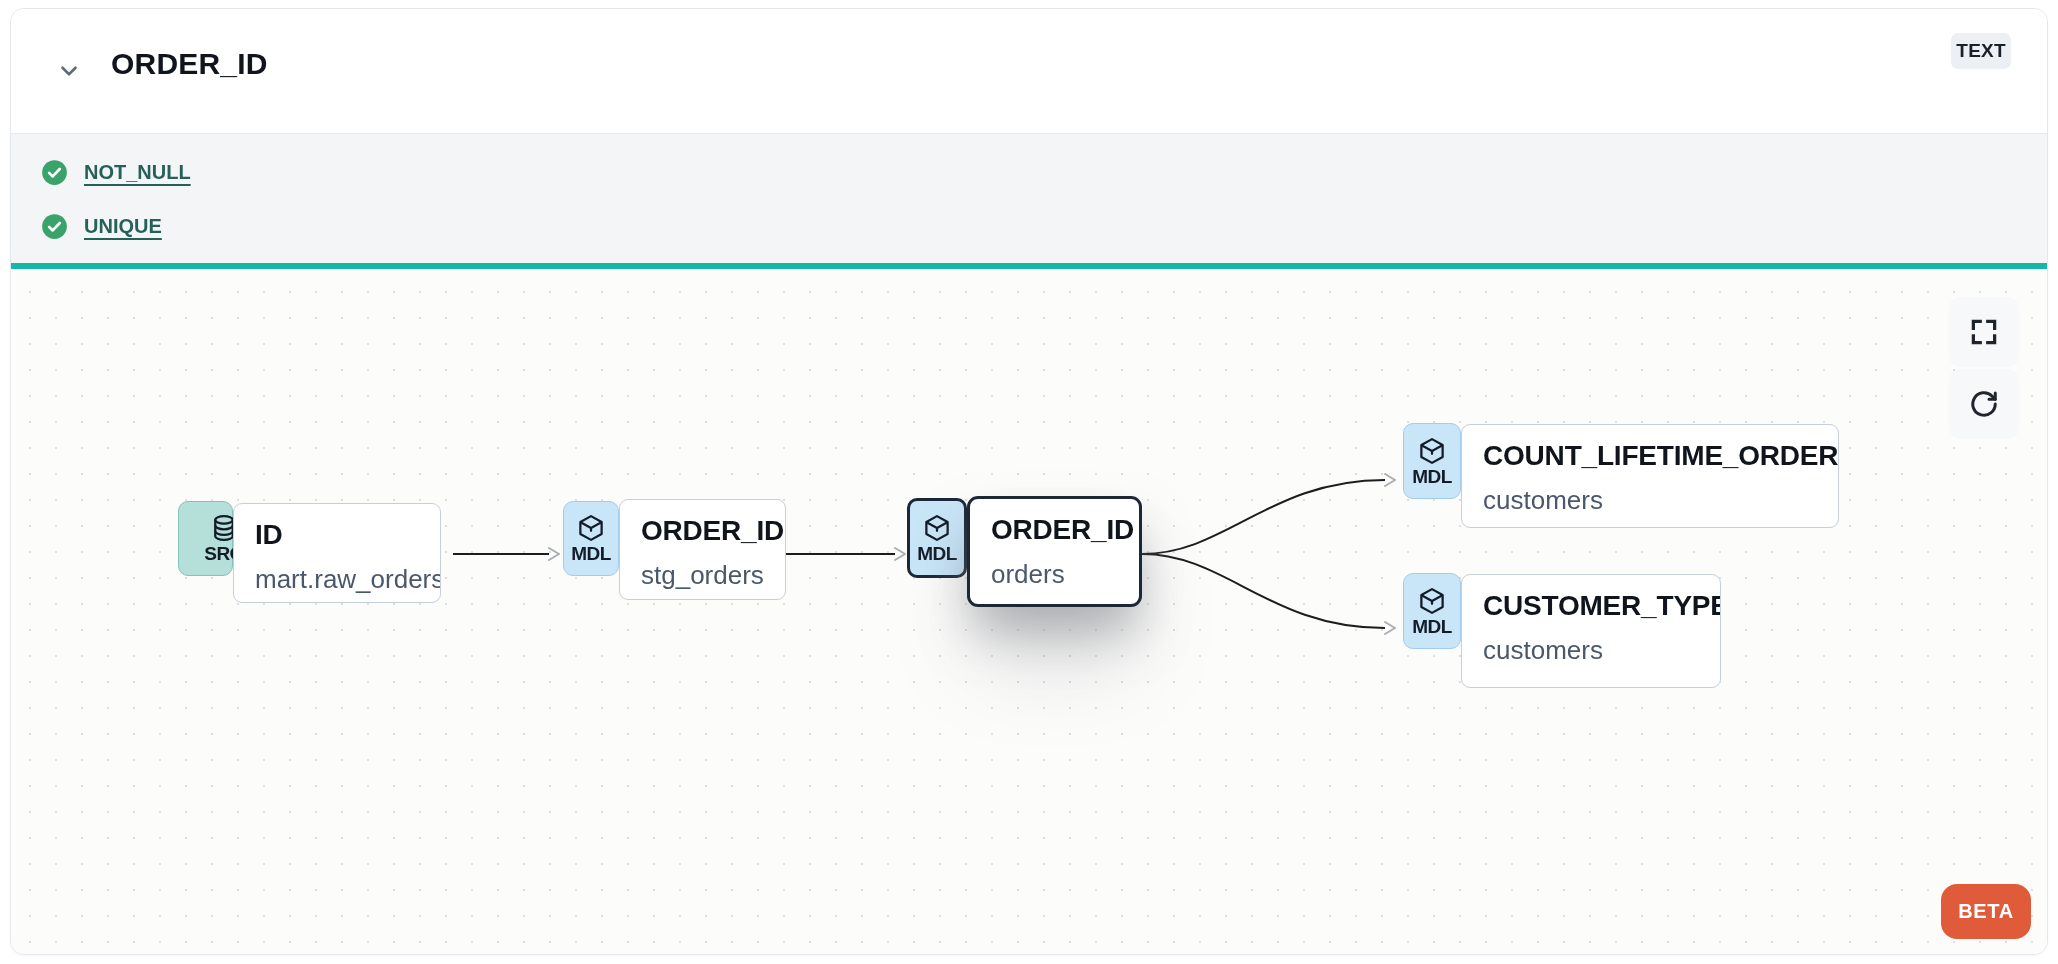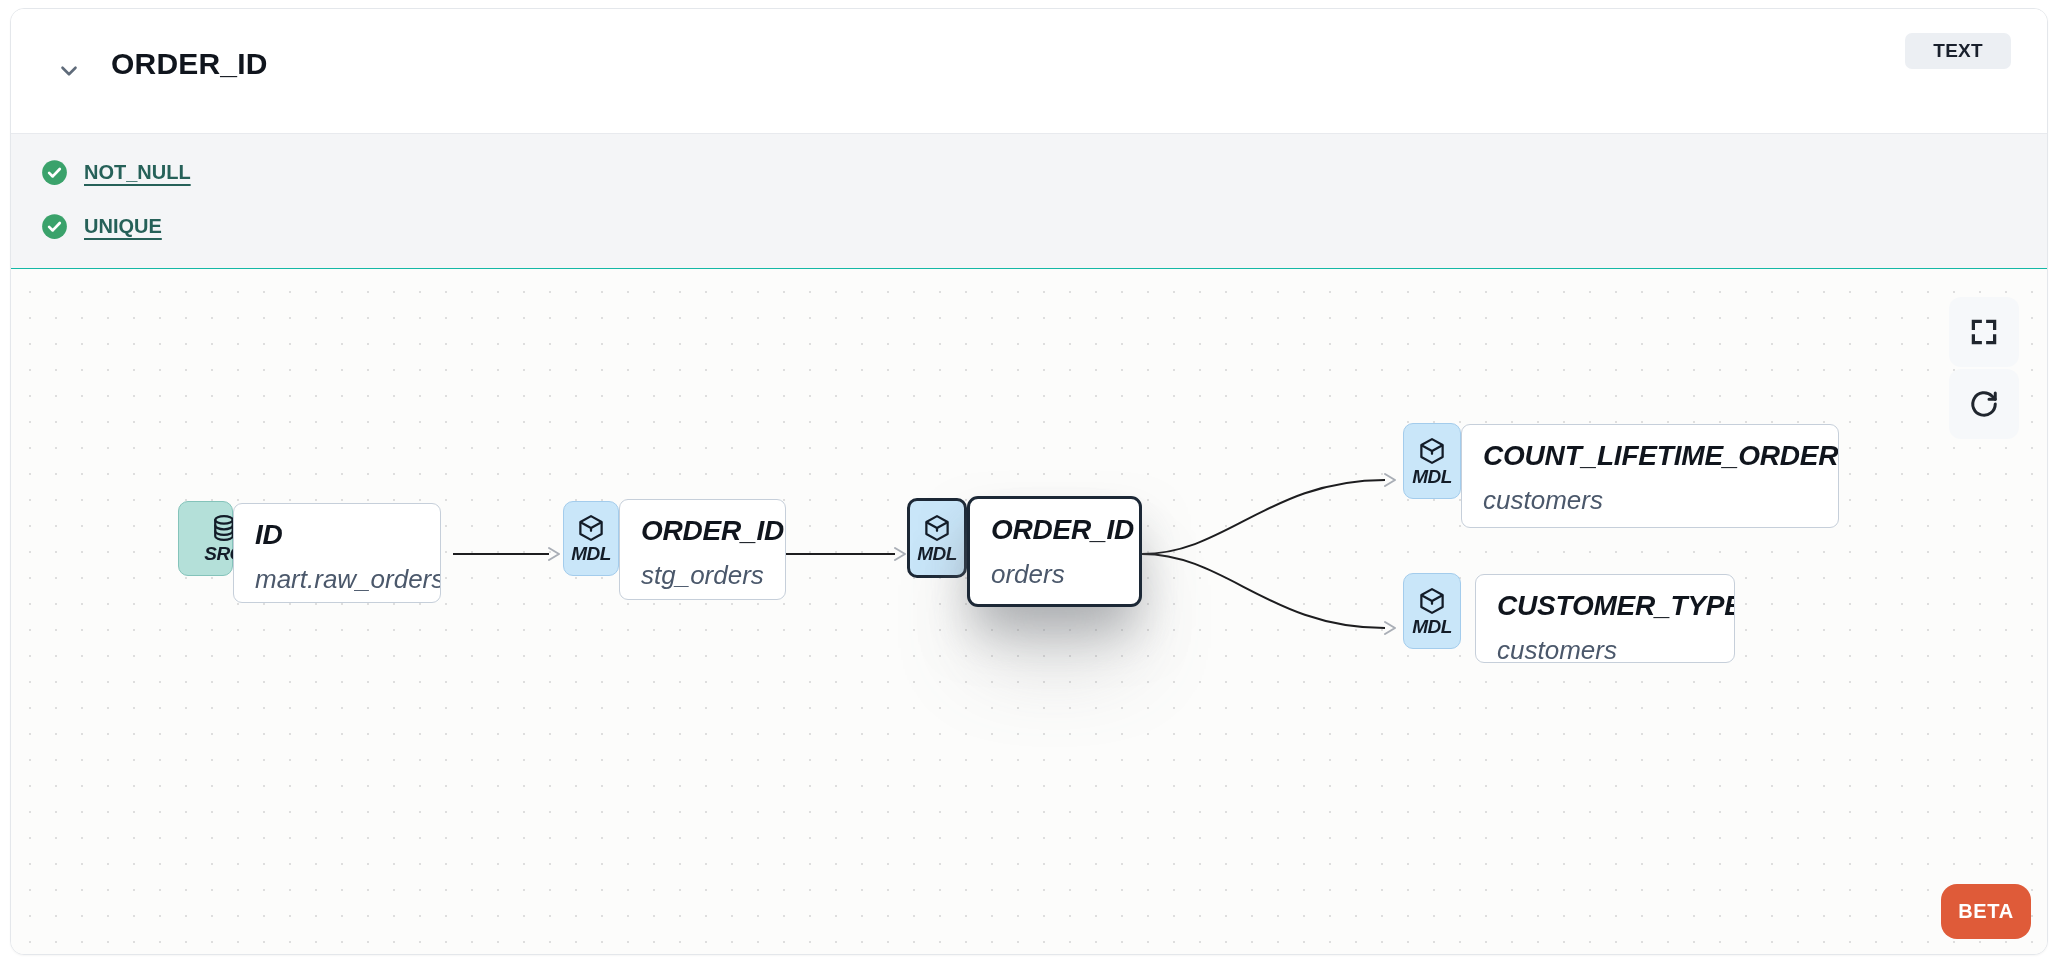--- a/index.html
+++ b/index.html
@@ -27,42 +27,42 @@
   .card{position:absolute;left:10px;top:8px;width:2038px;height:947px;
     background:#ffffff;border:1px solid #E4E7EB;border-radius:14px;overflow:hidden;
     box-shadow:0 1px 2px rgba(16,21,29,.04);}
 
   
   .hdr{position:relative;height:124px;background:#ffffff;}
   .chev-btn{position:absolute;left:40px;top:44px;width:36px;height:36px;border:none;
     background:transparent;cursor:pointer;display:flex;align-items:center;justify-content:center;}
   .hdr-title{position:absolute;left:100px;top:38px;font-size:30px;font-weight:700;
     letter-spacing:.2px;color:var(--text-dark);}
-  .type-badge{position:absolute;right:36px;top:24px;height:36px;padding:0 28px;
+  .type-badge{position:absolute;right:36px;top:24px;height:36px;padding:0 5px;
     display:flex;align-items:center;background:#ECEFF3;border-radius:7px;
     font-size:19px;font-weight:600;color:#19202C;letter-spacing:.3px;}
   .hdr-desc{position:absolute;left:28px;top:88px;font-size:22px;color:var(--text-gray);}
 
   
   .tests{position:absolute;left:0;top:124px;width:100%;height:136px;background:#F4F5F7;
-    border-top:1px solid #E8EAEE;border-bottom:1px solid #14b8a6;
+    border-top:1px solid #E8EAEE;border-bottom:6px solid #14b8a6;
     padding:24px 0 0 30px;display:flex;flex-direction:column;gap:26px;}
   .test-row{display:flex;align-items:center;gap:16px;height:28px;}
   .check-icon{width:27px;height:27px;flex:0 0 27px;}
   .test-link{font-size:20px;font-weight:600;color:var(--test-link);
     text-decoration:underline;text-underline-offset:5px;text-decoration-thickness:1.5px;cursor:pointer;}
 
   
   .canvas{position:absolute;left:0;top:260px;width:2038px;height:686px;
     background-color:#FCFCFB;
     background-image:radial-gradient(var(--canvas-dot) 1.4px,transparent 1.4px);
     background-size:26px 26px;background-position:6px 10px;}
   .edges{position:absolute;left:0;top:0;width:2038px;height:686px;pointer-events:none;}
 
-  .node{position:absolute;cursor:pointer;font-style:italic;}
+  .node{position:absolute;cursor:pointer;}
   .nbadge{position:absolute;border-radius:10px;display:flex;flex-direction:column;
     align-items:center;justify-content:center;gap:1px;z-index:1;}
   .nbadge.src{background:var(--badge-src-bg);border:1.5px solid var(--badge-src-border);padding-left:36px;}
   .nbadge.mdl{background:var(--badge-mdl-bg);border:1.5px solid var(--badge-mdl-border);}
   .blabel{font-size:19px;font-weight:700;letter-spacing:-.6px;color:#131C28;line-height:20px;}
   .bicon{width:30px;height:30px;}
   .nbox{position:absolute;background:#ffffff;border:1.5px solid var(--node-border);
     border-radius:9px;z-index:2;padding:13px 20px 0 21px;overflow:hidden;}
   .ntitle{font-size:28px;font-weight:600;color:var(--text-dark);white-space:nowrap;
     letter-spacing:-.2px;line-height:36px;}
@@ -193,21 +193,21 @@
 
       <div class="node" style="left:1392px;top:303px;width:318px;height:106px;">
         <div class="nbadge mdl" style="left:0;top:1px;width:58px;height:76px;">
           <svg class="bicon" viewBox="0 0 24 24" fill="none" stroke="#131C28" stroke-width="1.8" stroke-linecap="round" stroke-linejoin="round">
             <path d="M12 2.5l8.5 4.75v9.5L12 21.5l-8.5-4.75v-9.5z"></path>
             <path d="M4 7.6l8 4.4 8-4.4"></path>
             <path d="M12 12v2.2"></path>
           </svg>
           <span class="blabel">MDL</span>
         </div>
-        <div class="nbox" style="left:72px;top:2px;width:260px;height:89px;">
+        <div class="nbox" style="left:58px;top:2px;width:260px;height:114px;">
           <div class="ntitle">CUSTOMER_TYPE</div>
           <div class="nsub">customers</div>
         </div>
       </div>
 
       <button class="ctrl-btn" style="left:1938px;top:28px;">
         <svg viewBox="0 0 24 24" fill="none" stroke="#20262E" stroke-width="2.6" stroke-linecap="square">
           <path d="M3.5 9V3.5H9"></path>
           <path d="M15 3.5h5.5V9"></path>
           <path d="M20.5 15v5.5H15"></path>

